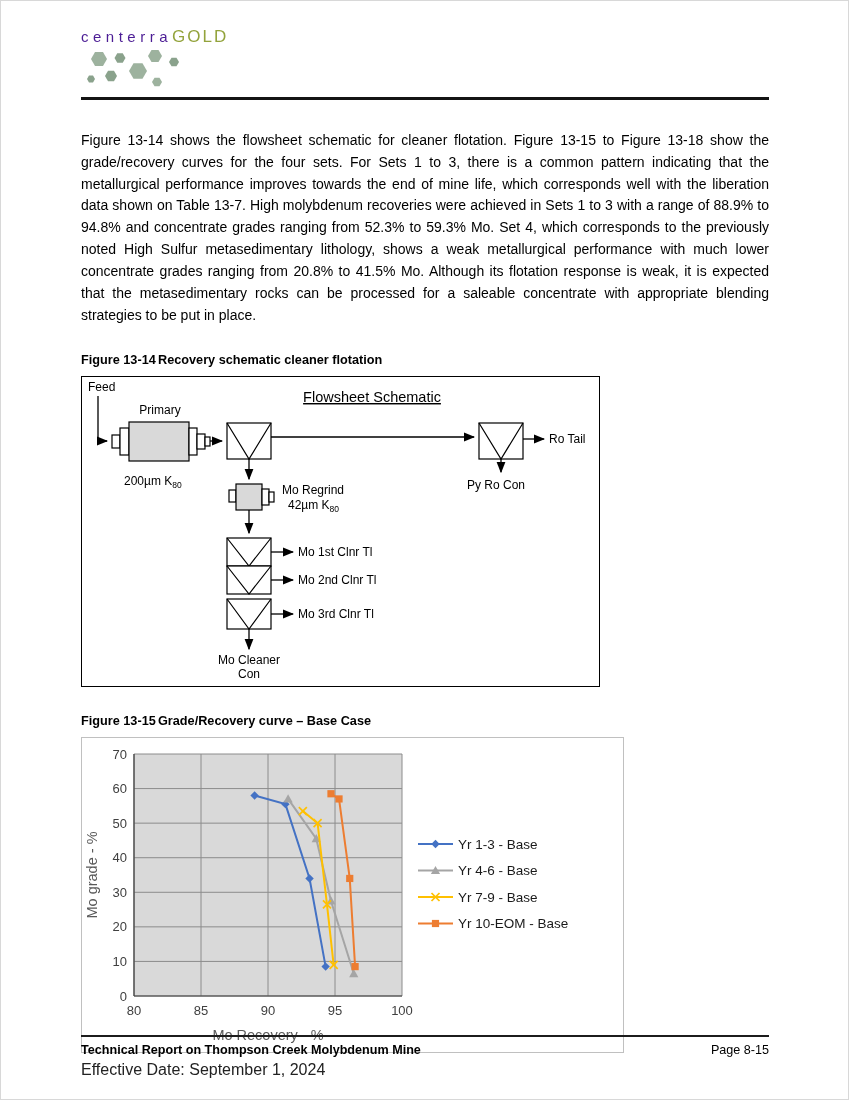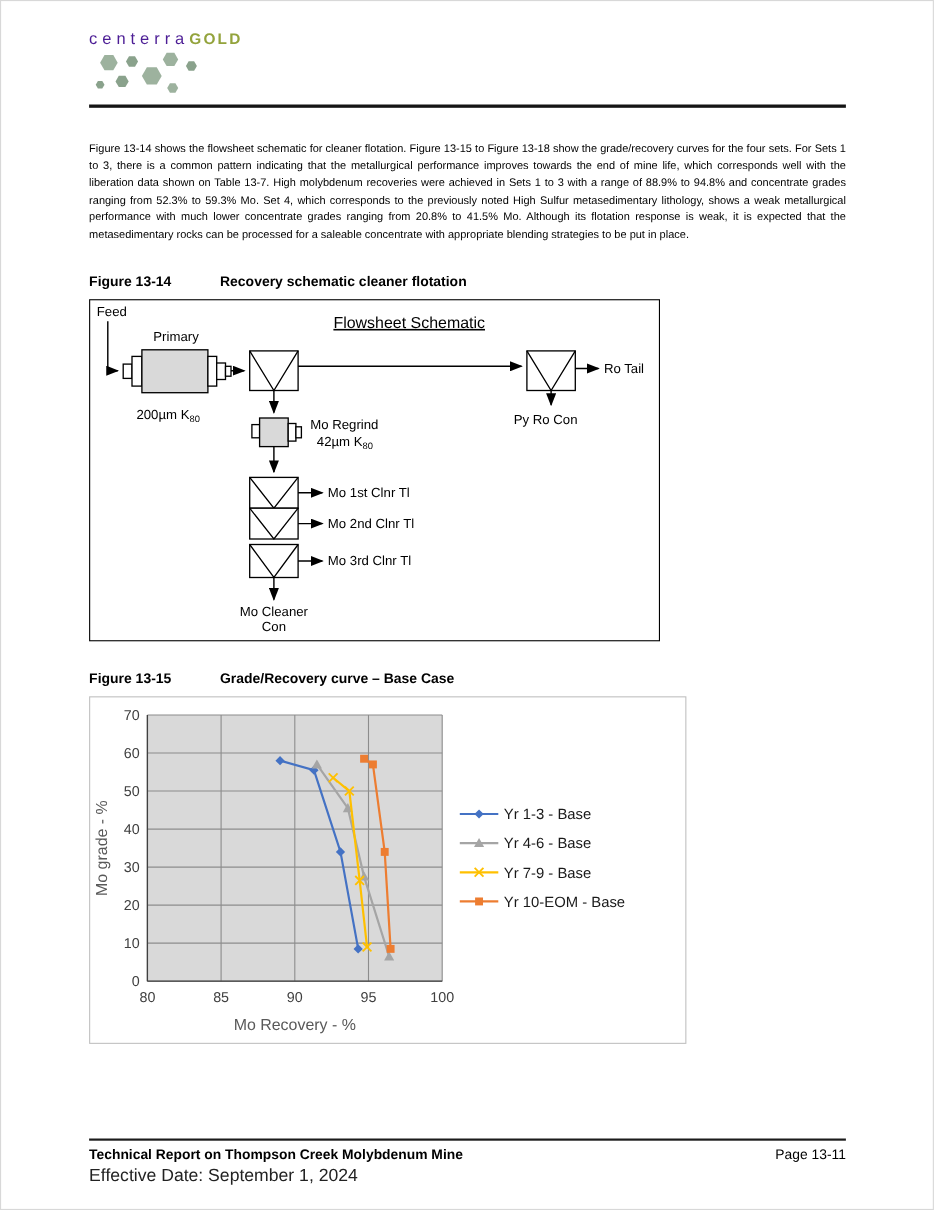--- a/index.html
+++ b/index.html
@@ -3,31 +3,31 @@
 <meta charset="utf-8">
 <style>
   html,body{margin:0;padding:0;background:#ffffff}
   .page{width:849px;height:1100px;background:#fff;position:relative;overflow:hidden;
         font-family:"Liberation Sans",sans-serif;border:1px solid #d8d8d8;box-sizing:border-box}
   .content{padding:26px 79px 0 80px}
 
   
   .logo-word{white-space:nowrap}
   .logo-centerra{font-size:15px;letter-spacing:4.5px;color:#4c1d95}
-  .logo-gold{font-size:14px;font-weight:bold;color:#93a33c;letter-spacing:2px}
+  .logo-gold{font-size:17px;font-weight:normal;color:#93a33c;letter-spacing:2px}
   .logo-hex{display:block;margin-top:2px}
   .header-rule{height:3px;background:#141414;margin-top:8px}
 
   
-  .body-text{margin:30px 0 0 0;font-size:10px;line-height:1.56;text-align:justify;color:#000}
+  .body-text{margin:30px 0 0 0;font-size:14px;line-height:1.56;text-align:justify;color:#000}
 
   
   .fig-caption{margin-top:27px;font-size:12.7px;font-weight:bold;color:#000}
   .fig-caption-2{}
-  .fig-label{display:inline-block;width:119px}
+  .fig-label{display:inline-block;width:77px}
 
   
   .diagram-box{margin-top:9px;width:517px;border:1.4px solid #000;box-sizing:content-box}
   .diagram-box svg{display:block}
   .flowsheet .shape{fill:#fff;stroke:#000;stroke-width:1.2}
   .flowsheet .fillg{fill:#d9d9d9}
   .flowsheet .line{fill:none;stroke:#000;stroke-width:1.2}
   .flowsheet .flow{fill:none;stroke:#000;stroke-width:1.3}
   .flowsheet text{font-family:"Liberation Sans",sans-serif;font-size:12px;fill:#000}
   .flowsheet .d-title{font-size:14.5px;text-decoration:underline}
@@ -233,17 +233,17 @@
           <text x="376" y="190.3" class="legend-text">Yr 10-EOM - Base</text>
         </svg>
     </div>
 
   </div>
 
   <footer class="footer">
     <div class="footer-rule"></div>
     <div class="footer-row">
       <span class="footer-title">Technical Report on Thompson Creek Molybdenum Mine</span>
-      <span class="footer-page">Page 13-11</span>
+      <span class="footer-page">Page 8-15</span>
     </div>
     <div class="footer-date">Effective Date: September 1, 2024</div>
   </footer>
 </div>
 
 </body></html>

